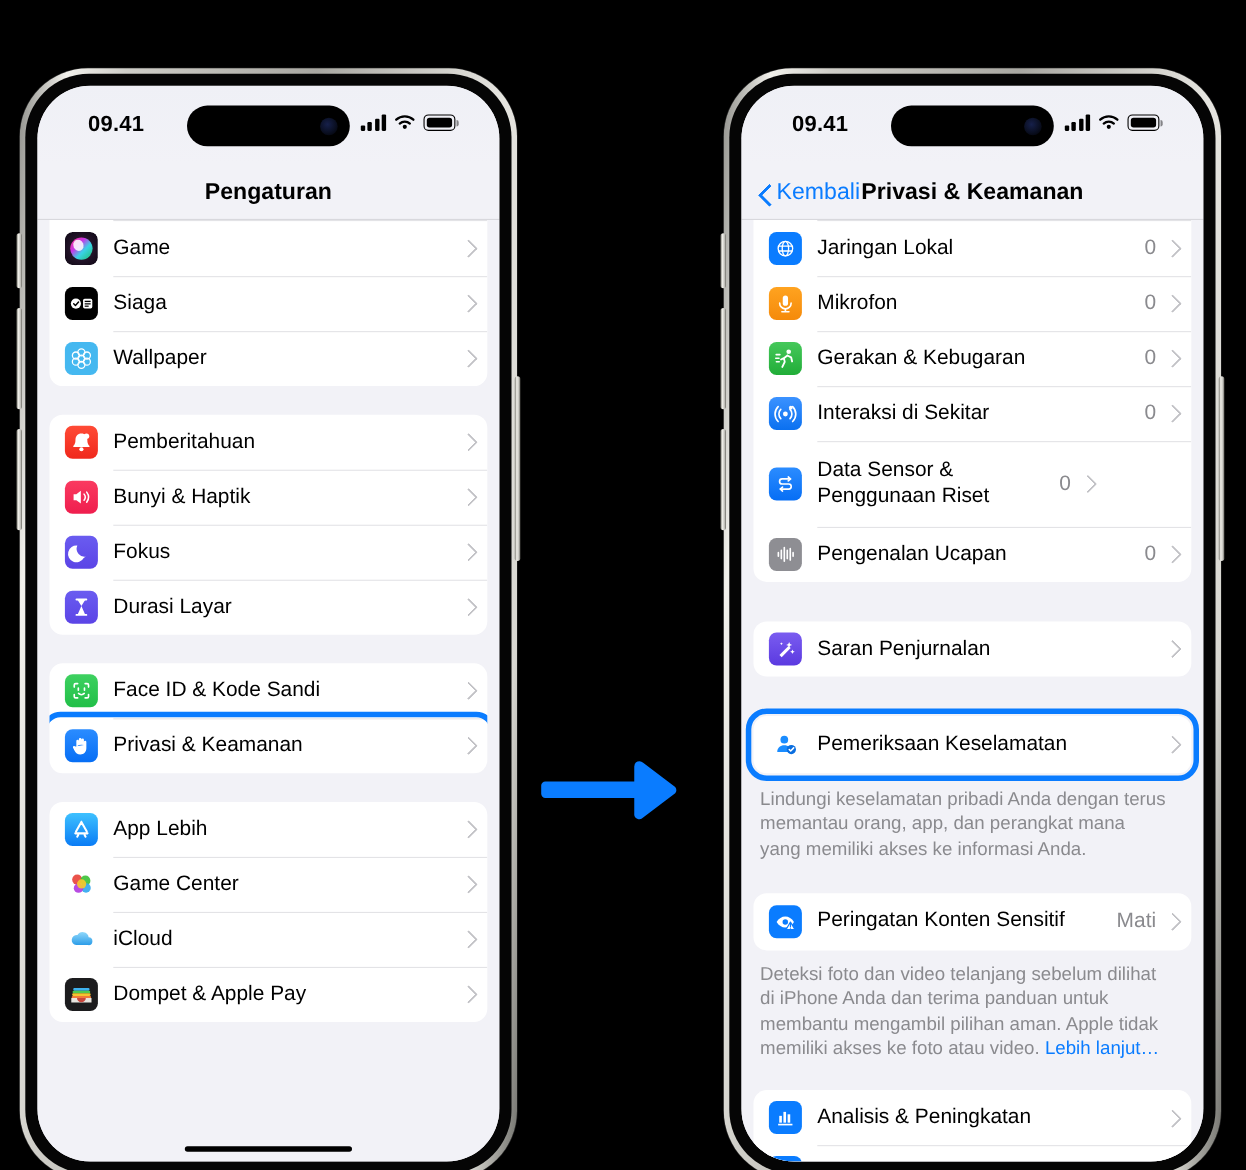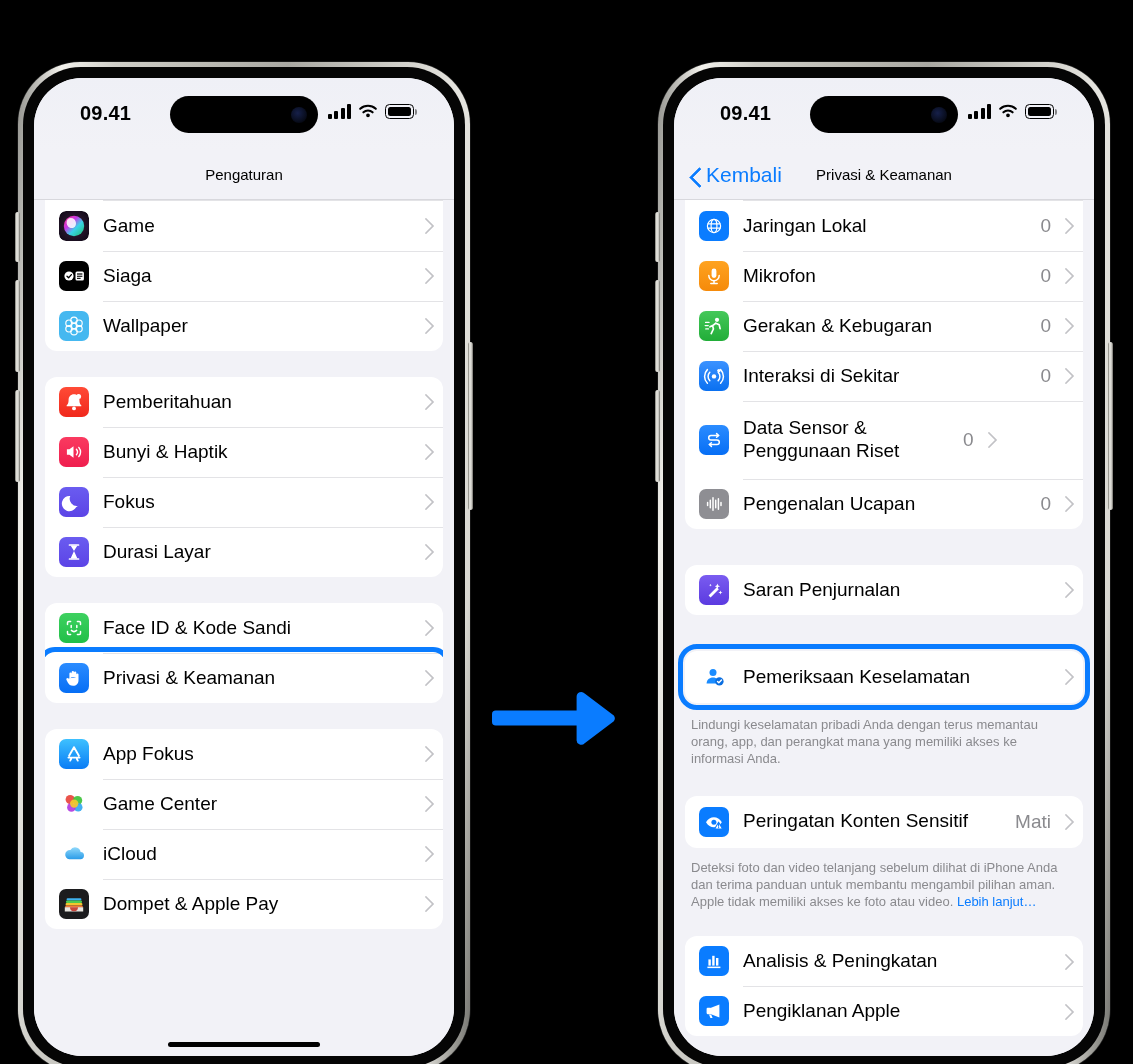--- a/index.html
+++ b/index.html
@@ -95,21 +95,21 @@
   .batt em{ display:block; width:100%;height:100%;background:#000;border-radius:2.5px;}
 
   
   .navbar{
     height:50px;
     background:linear-gradient(180deg,#f2f2f7,#f2f2f7);
     display:flex; align-items:center; justify-content:center;
     position:relative;
     border-bottom:0.8px solid #d8d8dd;
   }
-  .nav-title{ font-size:15px; font-weight:normal; color:#000; }
+  .nav-title{ font-size:21px; font-weight:bold; color:#000; }
   .nav-back{
     position:absolute; left:16px; top:50%; transform:translateY(-50%);
     display:flex; align-items:flex-end; gap:5px;
     color:#0a7cff; font-size:21px; cursor:pointer;
   }
   .chev-left{
     width:11px;height:20px; flex:0 0 auto;
     position:relative;
   }
   .chev-left::before{
@@ -160,21 +160,21 @@
     width:9px;height:16px; flex:0 0 auto; position:relative;
   }
   .chev::before{
     content:""; position:absolute; left:0; top:2.5px;
     width:10px;height:10px;
     border-right:2.6px solid #c2c2c6; border-top:2.6px solid #c2c2c6;
     transform:rotate(45deg); border-radius:1px;
   }
   .gap{ height:26px; }
   .footnote{
-    font-size:13px; color:#8a8a8e;
+    font-size:17px; color:#8a8a8e;
     padding:7px 30px 0 17px;
     line-height:1.33;
   }
   .footnote a{ color:#0a7cff; text-decoration:none; }
 
   
   .hl-wrap{ position:relative; margin:0 11px; }
   .hl-wrap .group{ margin:0; }
   .hl-ring{
     position:absolute; inset:-7px;
@@ -377,21 +377,21 @@
 
         <div class="gap"></div>
 
         <div class="group">
           <div class="row">
             <span class="ic" style="background:linear-gradient(180deg,#3ec1ff,#0a7cf5);">
               <svg width="30" height="30" viewBox="0 0 30 30">
                 <path d="M15 8.2l-4.9 8.6M15 8.2l4.9 8.6M9.4 18.6h11.2M11.2 21.6l.9-1.6M18.8 21.6l-.9-1.6" stroke="#fff" stroke-width="1.85" fill="none" stroke-linecap="round"></path>
               </svg>
             </span>
-            <span class="label">App Fokus</span>
+            <span class="label">App Lebih</span>
             <span class="chev"></span>
           </div>
           <div class="row">
             <span class="ic" style="background:#fff;">
               <svg width="30" height="30" viewBox="0 0 30 30">
                 <circle cx="11.2" cy="10.6" r="4.6" fill="#e8443c" opacity=".92"></circle>
                 <circle cx="18.6" cy="11.6" r="4.6" fill="#3ec23a" opacity=".92"></circle>
                 <circle cx="19.2" cy="18.2" r="4.3" fill="#33a8f0" opacity=".92"></circle>
                 <circle cx="12.4" cy="18.4" r="4.3" fill="#b13ce0" opacity=".92"></circle>
                 <circle cx="15.2" cy="14.6" r="4.2" fill="#f5c82e" opacity=".92"></circle>

